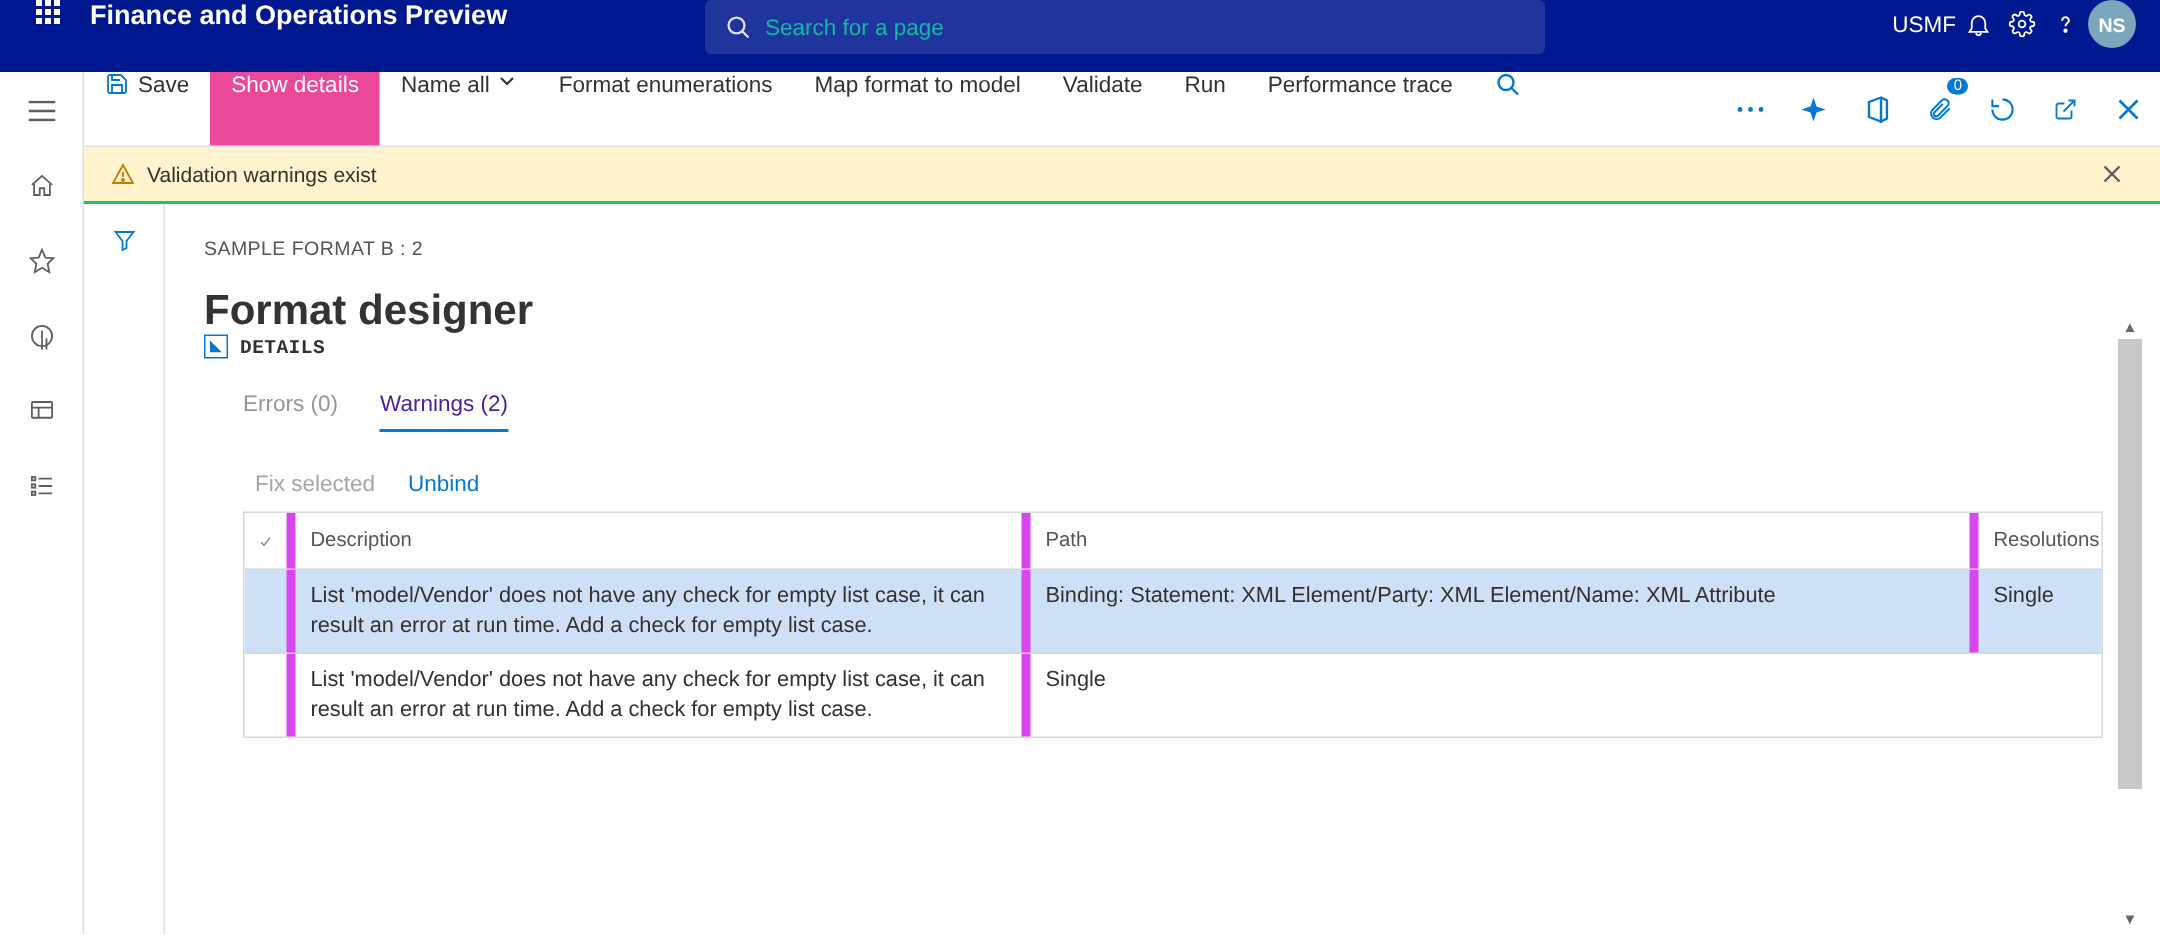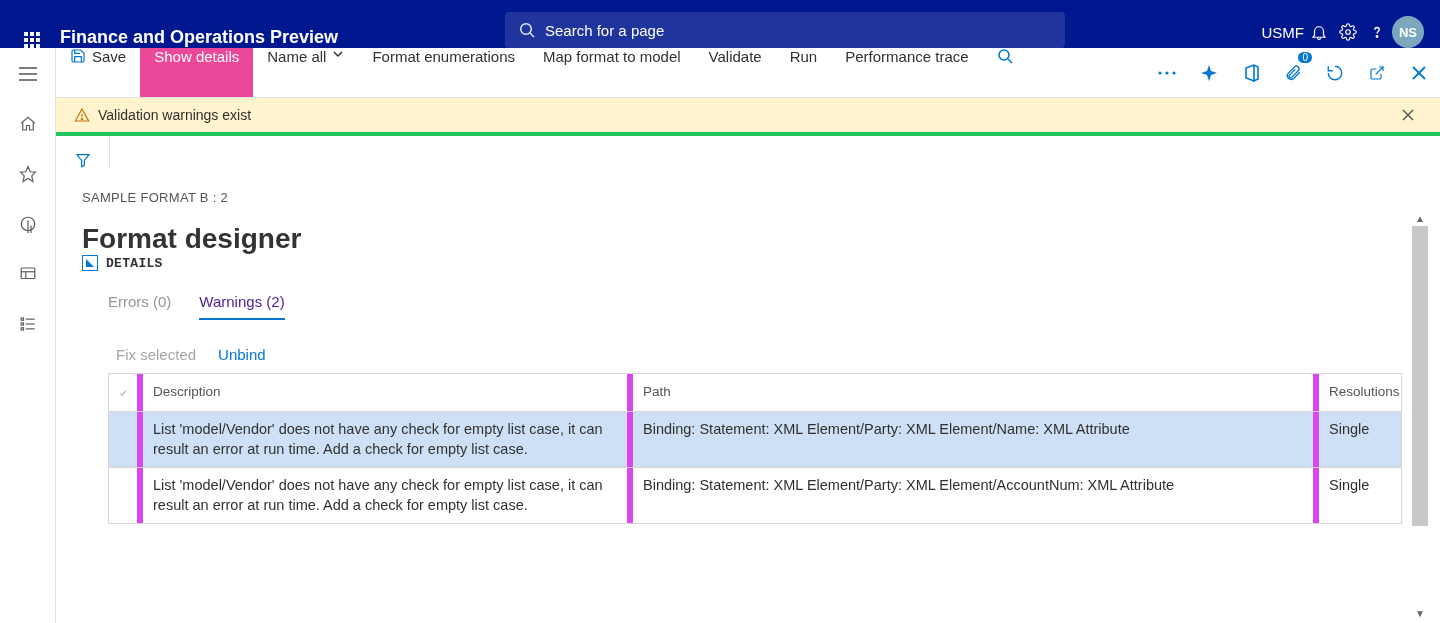--- a/index.html
+++ b/index.html
@@ -11,21 +11,21 @@
       overflow: hidden;
       width: 1440px;
       height: 623px;
     }
     
     .topbar {
       height: 48px;
       background: #00188F;
       color: #fff;
       display: flex;
-      align-items: flex-end;
+      align-items: flex-start;
       padding: 0 8px;
       position: relative;
     }
     .topbar .waffle {
       width: 48px;
       display: flex;
       align-items: center;
       justify-content: center;
     }
     .topbar .app-title {
@@ -37,22 +37,21 @@
     .search-wrap {
       position: absolute;
       left: 470px;
       width: 560px;
       height: 36px;
       background: rgba(255,255,255,0.12);
       border-radius: 4px;
       display: flex;
       align-items: center;
       padding: 0 14px;
-      color: #ffffff;
-      margin-left: 35px;
+      color: #14b8a6;
     }
     .search-wrap svg { flex-shrink: 0; }
     .search-wrap span { margin-left: 10px; font-size: 15px; }
     .topbar-right {
       margin-left: auto;
       display: flex;
       align-items: center;
       gap: 1px;
       padding-right: 8px;
     }
@@ -125,41 +124,40 @@
     }
     .leftrail .rbtn { width: 24px; height: 24px; display:flex;align-items:center;justify-content:center;}
     
     .warnbar {
       position: absolute;
       top: 98px;
       left: 56px;
       right: 0;
       height: 38px;
       background: #FFF4CE;
-      border-bottom: 4px solid #22c55e;
+      border-bottom: 2px solid #22c55e;
       display: flex;
       align-items: center;
       padding: 0 18px;
       font-size: 14px;
       color: #323130;
     }
     .warnbar svg { margin-right: 8px; }
     .warnbar .close {
       margin-left: auto;
       color: #605e5c;
     }
     
     .main {
       position: absolute;
       top: 136px;
       left: 56px;
       right: 12px;
       bottom: 0;
       display: flex;
-      flex-direction: column;
     }
     .filtercol {
       width: 54px;
       border-right: 1px solid #e1e1e1;
       display: flex;
       justify-content: center;
       padding-top: 16px;
       color: #0078D4;
     }
     .content {
@@ -488,21 +486,20 @@
       <div class="grid-body">
         <div class="grid-row sel">
           <div class="cell chk"></div>
           <div class="cell desc">List 'model/Vendor' does not have any check for empty list case, it can result an error at run time. Add a check for empty list case.</div>
           <div class="cell path">Binding: Statement: XML Element/Party: XML Element/Name: XML Attribute</div>
           <div class="cell res">Single</div>
         </div>
         <div class="grid-row">
           <div class="cell chk"></div>
           <div class="cell desc">List 'model/Vendor' does not have any check for empty list case, it can result an error at run time. Add a check for empty list case.</div>
-          <div class="cell path">Binding: Statement: XML Element/Party: XML Element/AccountNum: XML Attribute</div>
           <div class="cell res">Single</div>
         </div>
       </div>
     </div>
   </div>
 
   <div class="scroll-arrow" style="top:74px;">▲</div>
   <div class="fake-scroll" style="top:90px;"></div>
   <div class="scroll-arrow" style="bottom:2px;">▼</div>
 </div>

